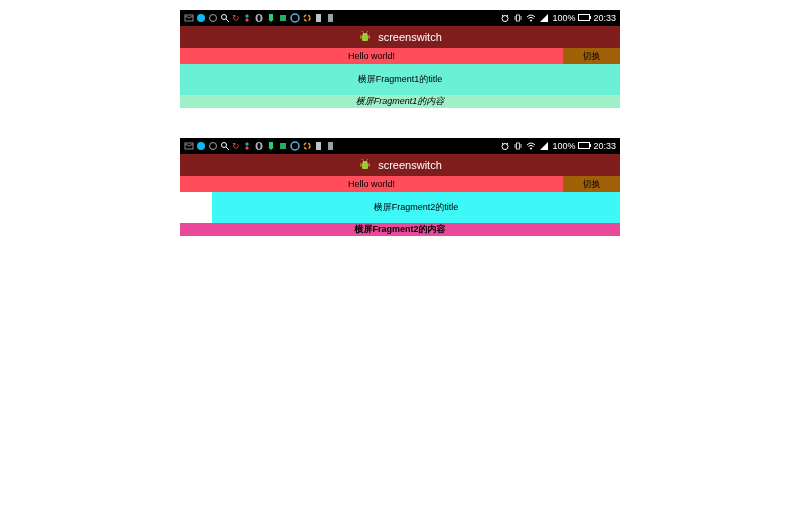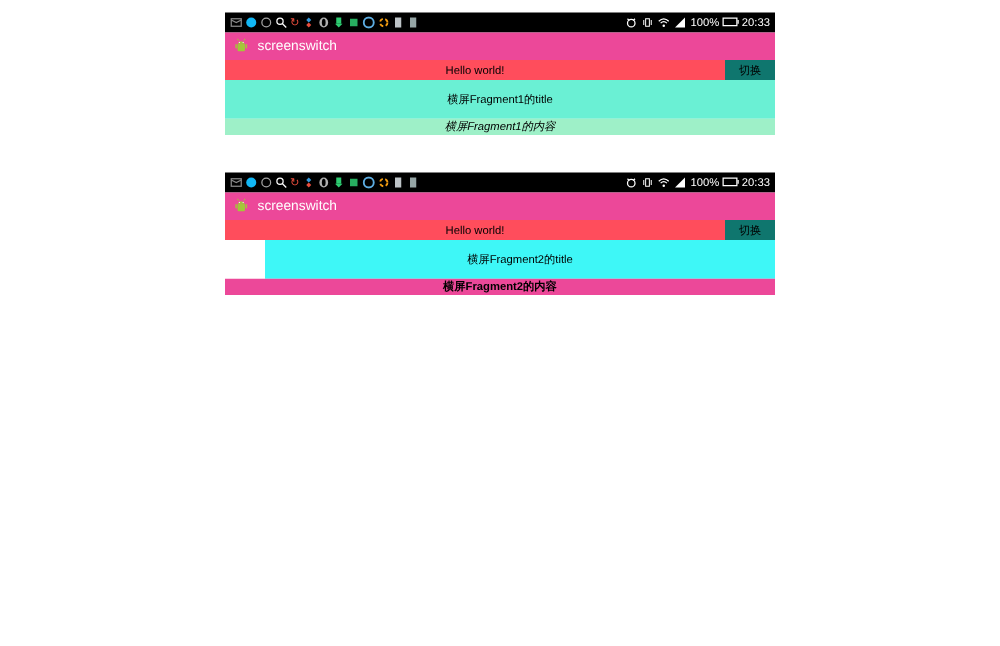--- a/index.html
+++ b/index.html
@@ -36,27 +36,28 @@
     }
     .status-right {
       display: flex;
       align-items: center;
       gap: 3px;
     }
     .status-icon {
       display: inline-block;
     }
     .app-bar {
-      background: #ec4899;
+      background: #7f1d1d;
       color: #ffffff;
       height: 22px;
       display: flex;
       align-items: center;
       padding: 0 6px;
       font-size: 11px;
+      justify-content: center;
     }
     .android-icon {
       width: 14px;
       height: 14px;
       margin-right: 6px;
       display: inline-flex;
       align-items: center;
       justify-content: center;
     }
     .header-row {
@@ -66,22 +67,22 @@
     .hello-cell {
       flex: 1;
       background: #ff4d5c;
       color: #000000;
       display: flex;
       align-items: center;
       justify-content: center;
       font-size: 9px;
     }
     .switch-btn {
-      width: 40px;
-      background: #0f766e;
+      width: 57px;
+      background: #a16207;
       color: #000000;
       display: flex;
       align-items: center;
       justify-content: center;
       font-size: 9px;
       cursor: pointer;
     }
     .title-row {
       height: 31px;
       display: flex;

